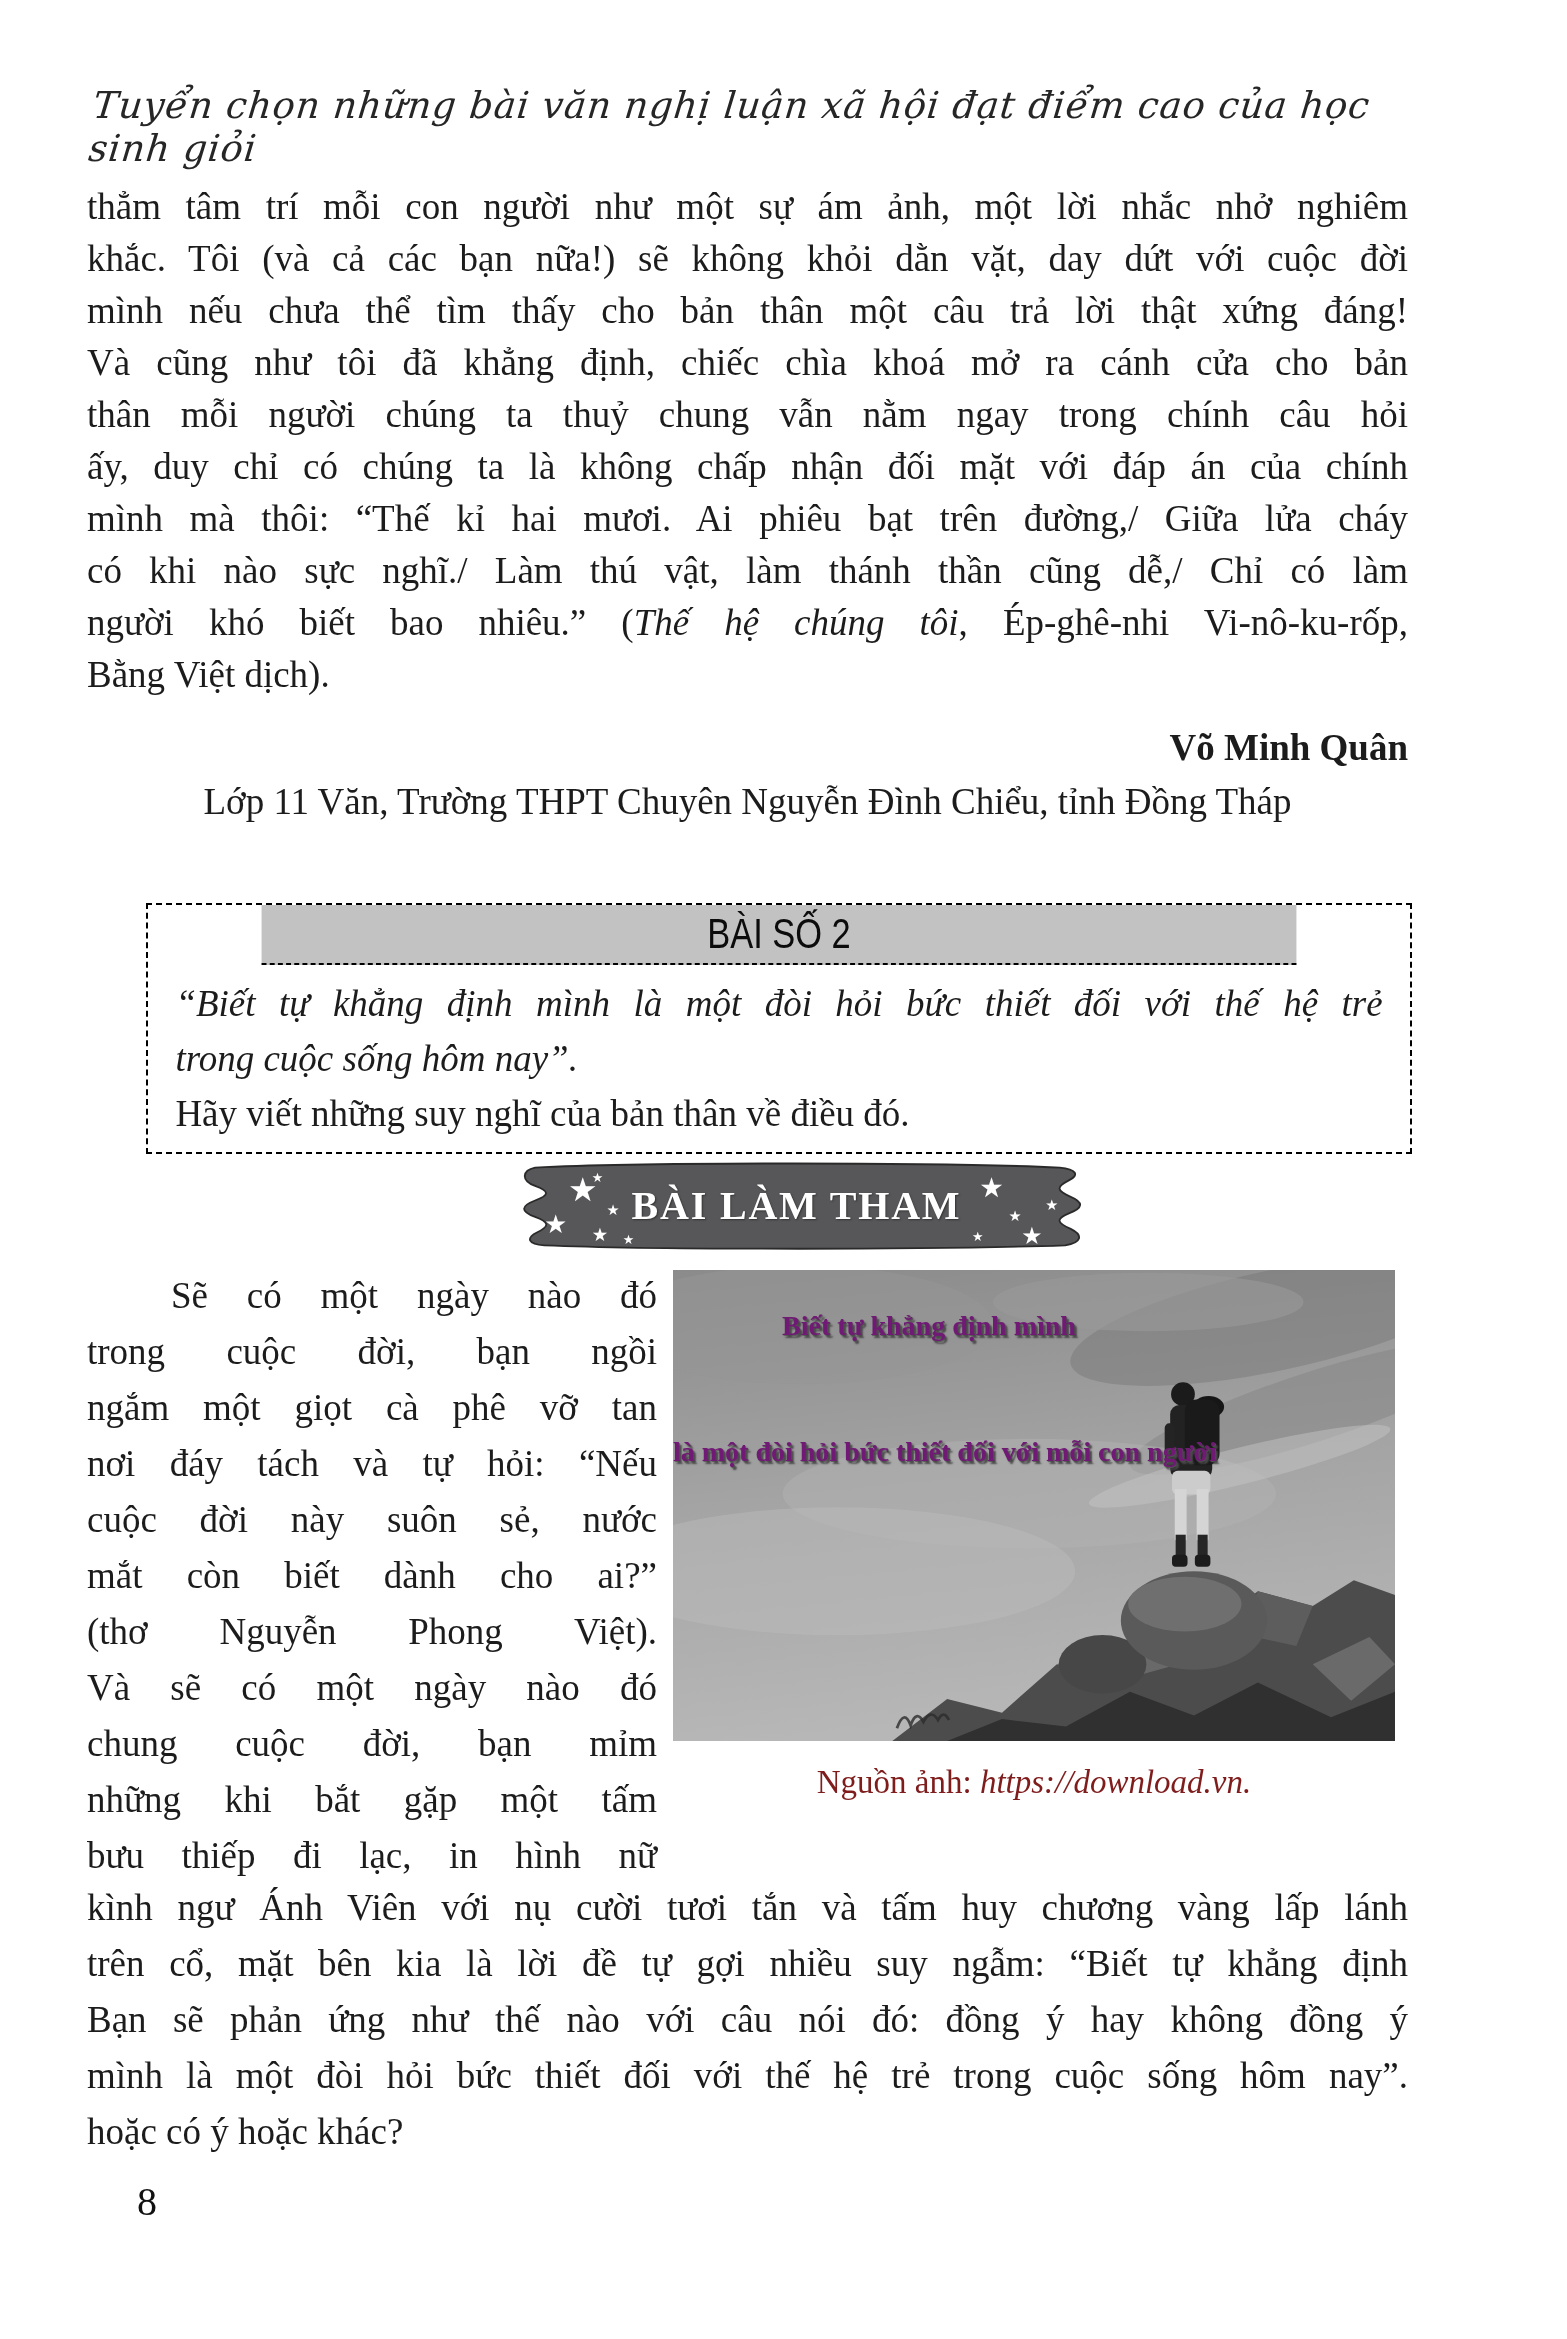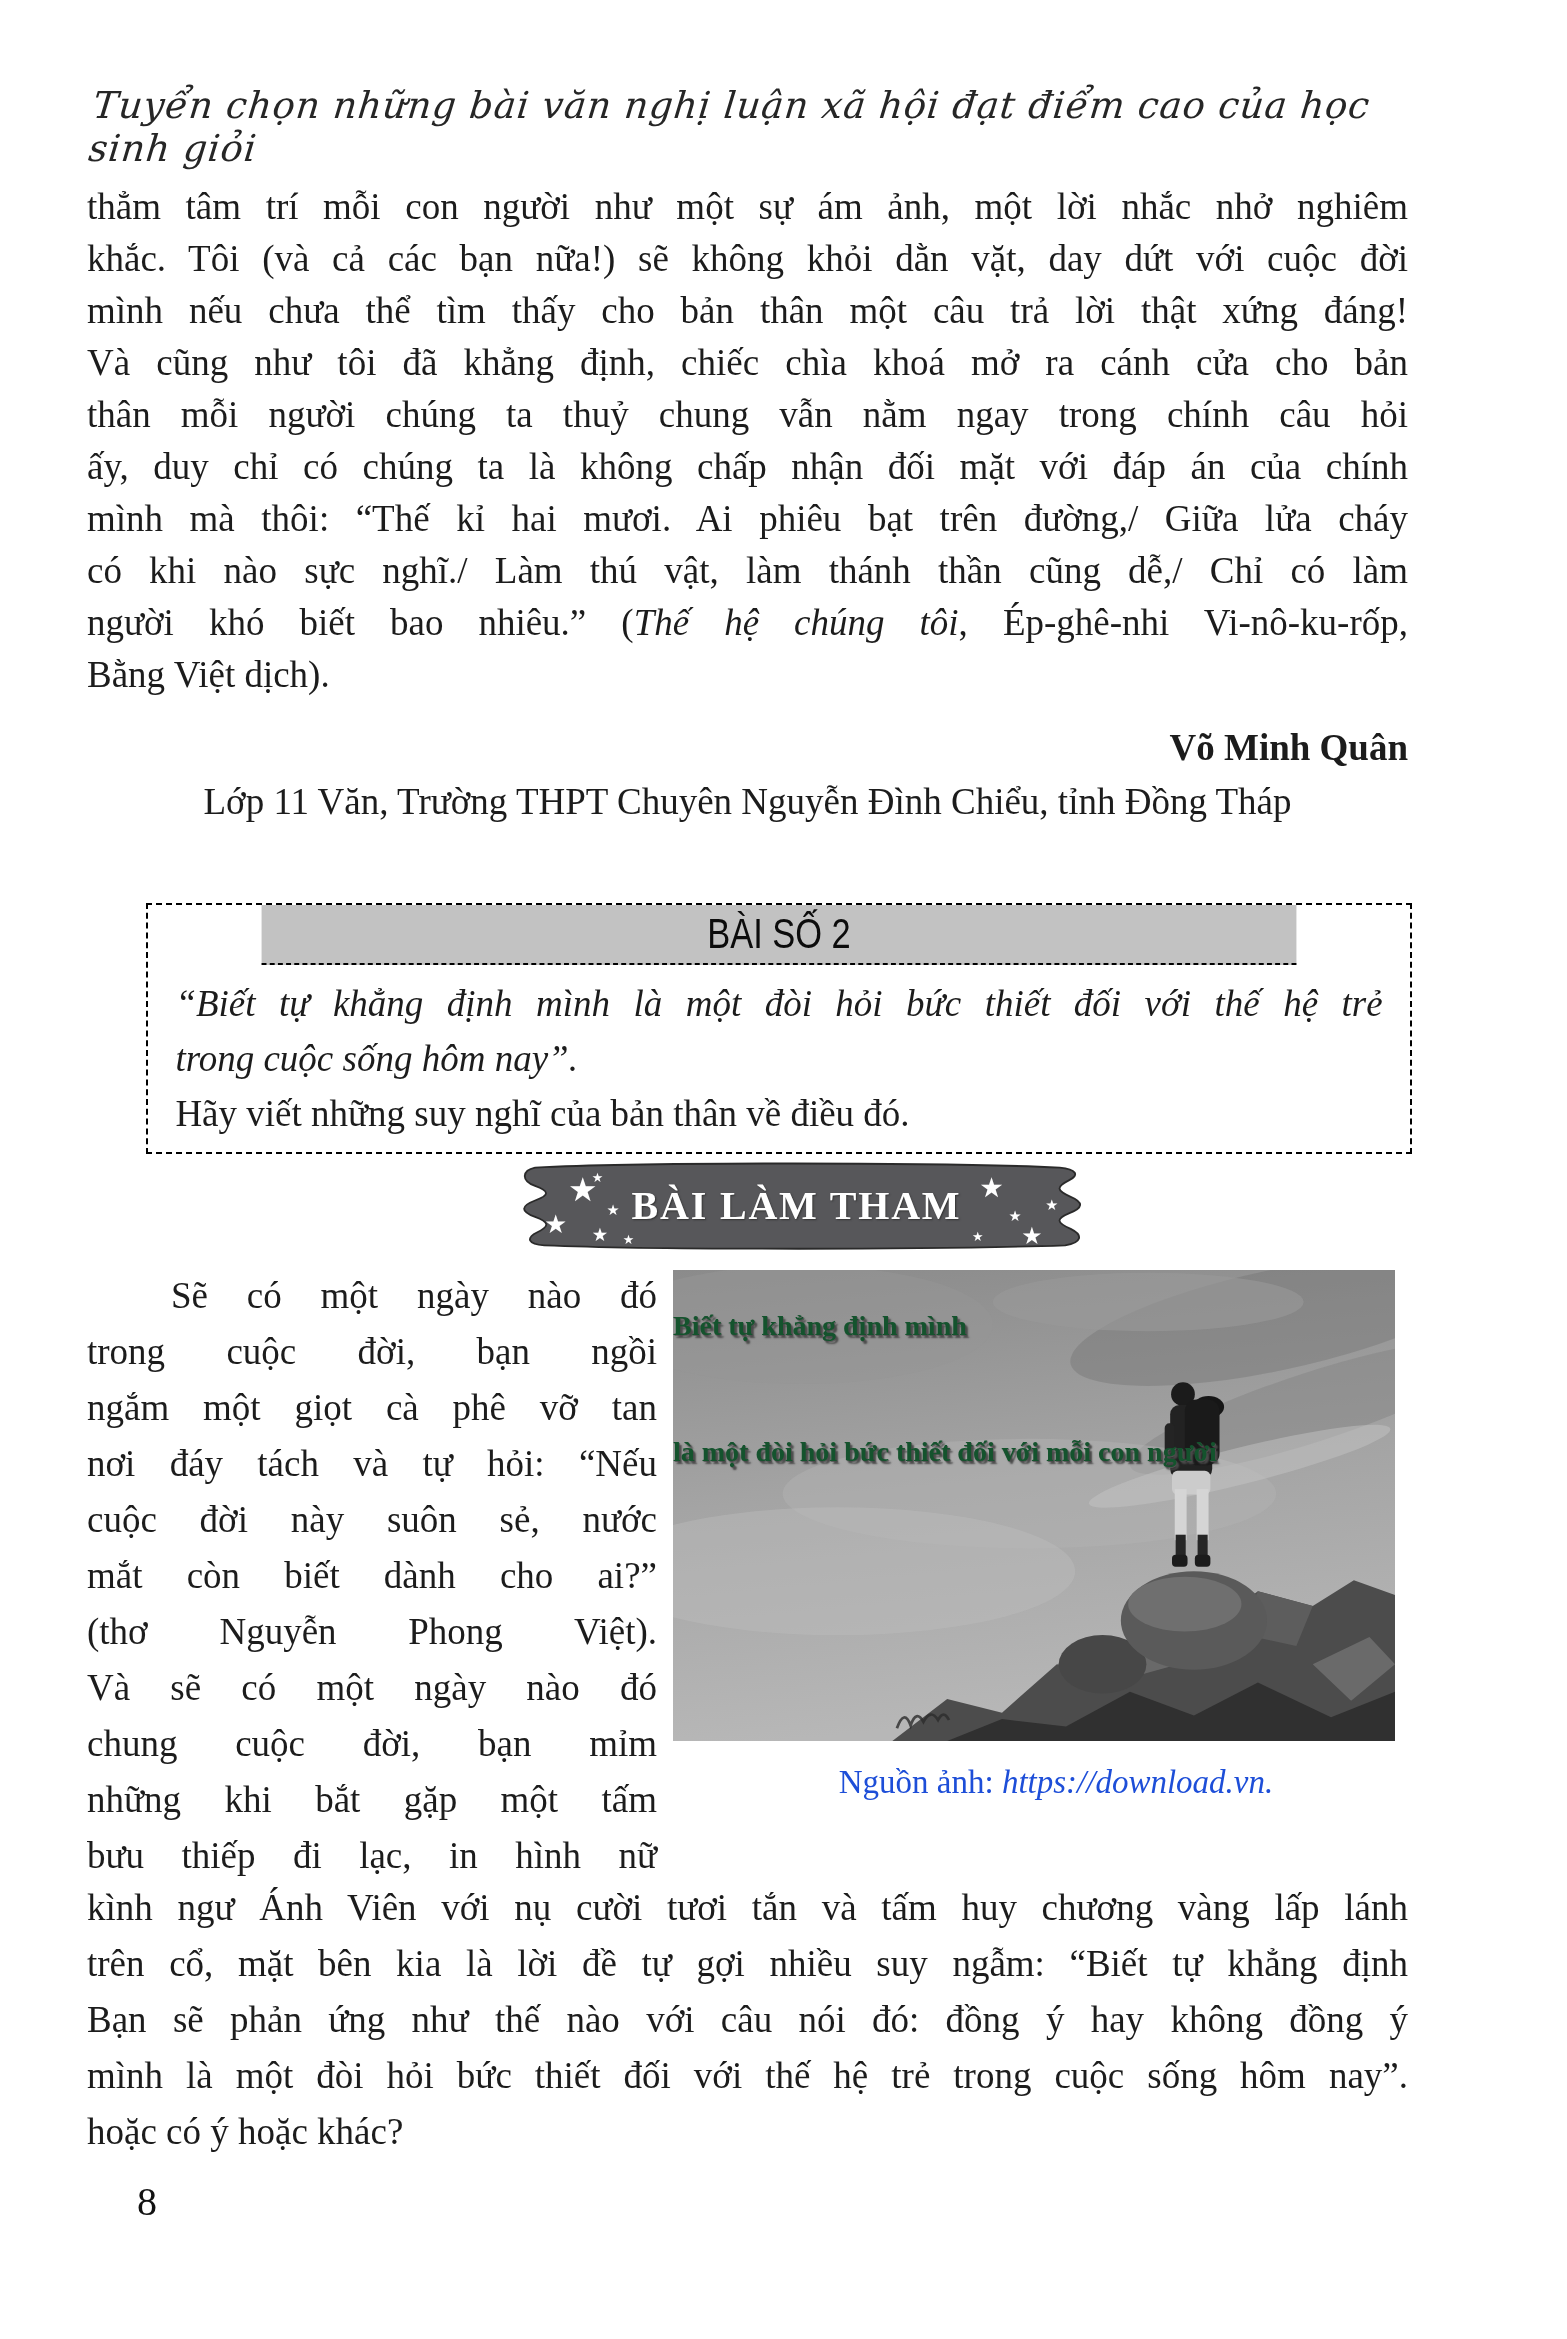--- a/index.html
+++ b/index.html
@@ -68,32 +68,32 @@
   .leftcol{position:absolute;left:87px;top:1268px;width:570px;font-size:37px;}
   .leftcol .tline{height:56px;line-height:56px;}
 
   .photo{
     position:absolute;left:673px;top:1270px;width:722px;height:471px;
     overflow:hidden;background:#a8a8a8;
   }
   .photo svg{position:absolute;left:0;top:0;}
   .ovwrap{position:absolute;left:0;top:0;width:512px;height:100%;}
   .ov1,.ov2{
-    position:absolute;left:0;width:100%;
-    color:#14532d;font-weight:700;font-size:28px;
+    position:absolute;left:0;width:100%;text-align:center;
+    color:#701a75;font-weight:700;font-size:28px;
     font-family:"Liberation Serif",serif;
     text-shadow:2.7px 2.7px 1.8px #4a4a4a, 0.9px 0.9px 0.9px #5a5a5a;
     white-space:nowrap;
   }
   .ov1{top:40px;}
   .ov2{top:166px;}
 
   .caption{
-    position:absolute;left:695px;top:1758px;width:722px;height:48px;line-height:48px;
-    text-align:center;font-size:33px;color:#1d4ed8;
+    position:absolute;left:673px;top:1758px;width:722px;height:48px;line-height:48px;
+    text-align:center;font-size:33px;color:#7f1d1d;
   }
 
   .fullwidth{position:absolute;left:87px;top:1880px;width:1321px;font-size:37px;}
   .fullwidth .tline{height:56px;line-height:56px;}
 
   .pagenum{
     position:absolute;left:137px;top:2178px;font-size:40px;color:#111;
   }
 </style>
 </head>

